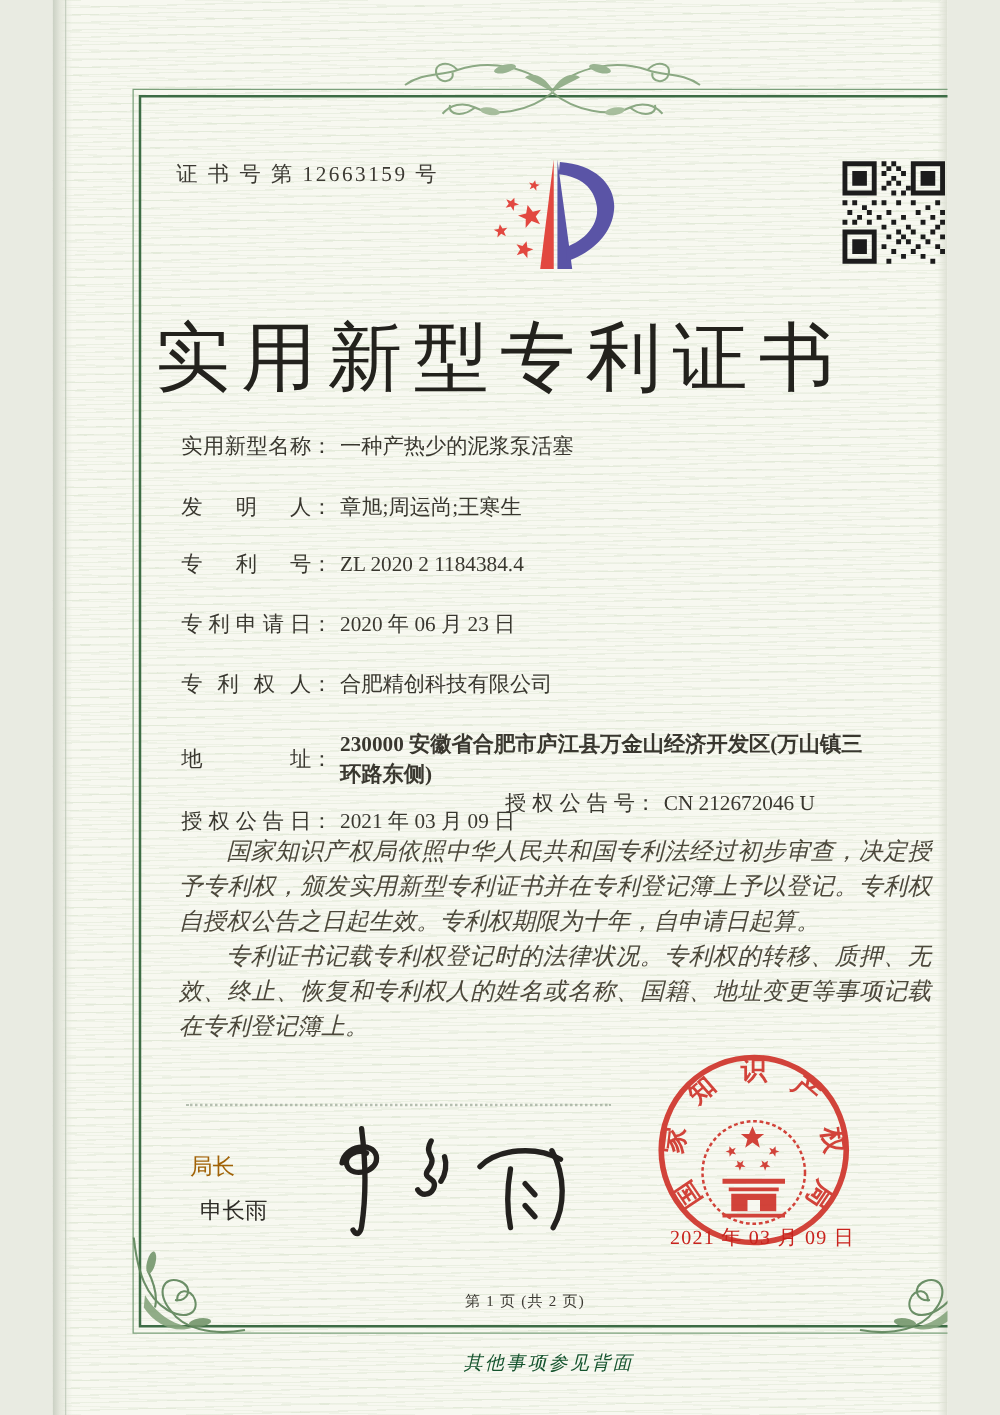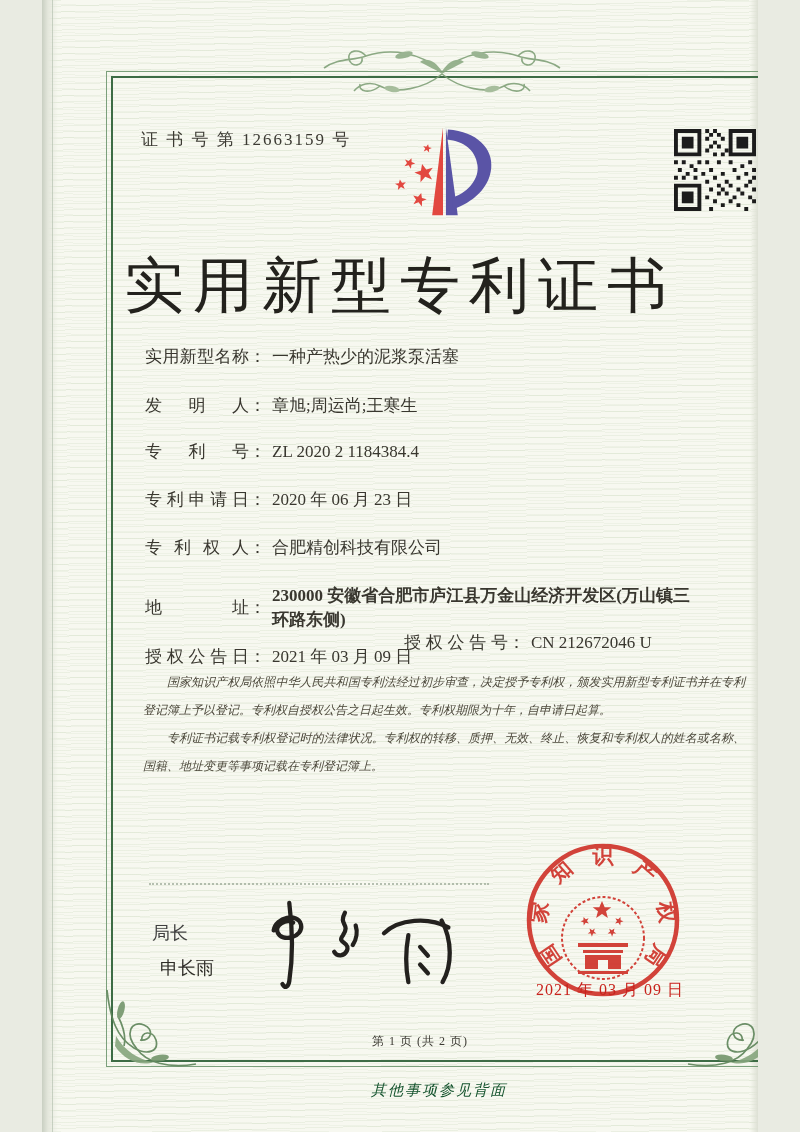--- a/index.html
+++ b/index.html
@@ -34,27 +34,27 @@
     font-size:60px;font-weight:500;letter-spacing:9px;color:#23221d;}
   
   .row{position:absolute;left:103px;display:flex;align-items:center;
     font-size:17px;line-height:24px;color:#39372f;}
   .lbl{display:inline-block;width:104px;text-align:justify;text-align-last:justify;white-space:nowrap;}
   .colon{display:inline-block;margin-right:6px;}
   .val{display:inline-block;}
   .val-wrap{width:432px;font-weight:bold;}
   
   .body-text{position:absolute;left:101px;top:668px;width:602px;
-    font-size:12px;line-height:28px;text-align:justify;color:#4c483b;font-style:italic;}
+    font-size:19px;line-height:28px;text-align:justify;color:#4c483b;font-style:italic;}
   .body-text p{margin:0;text-indent:2em;}
   
   .microline{position:absolute;left:107px;top:883px;width:340px;height:0;
     border-top:2px dotted #9aa796;opacity:.7;}
   
-  .sig-title{position:absolute;left:110px;top:921px;font-size:18px;color:#404040;
+  .sig-title{position:absolute;left:110px;top:921px;font-size:18px;color:#a16207;
     font-family:"Liberation Sans","DejaVu Sans",sans-serif;}
   .sig-name{position:absolute;left:118px;top:956px;font-size:18px;color:#2e2c27;
     font-family:"Liberation Sans","DejaVu Sans",sans-serif;}
   
   .seal-date{position:absolute;left:488px;top:980px;width:160px;text-align:center;
     font-size:16px;color:#c8231d;letter-spacing:1px;}
   .seal-char{font-size:21px;font-weight:bold;fill:#cf342b;font-family:"Liberation Serif",serif;}
   
   .page-info{position:absolute;left:0;top:1033px;width:756px;text-align:center;
     font-size:12px;color:#3c3a33;letter-spacing:1px;}

